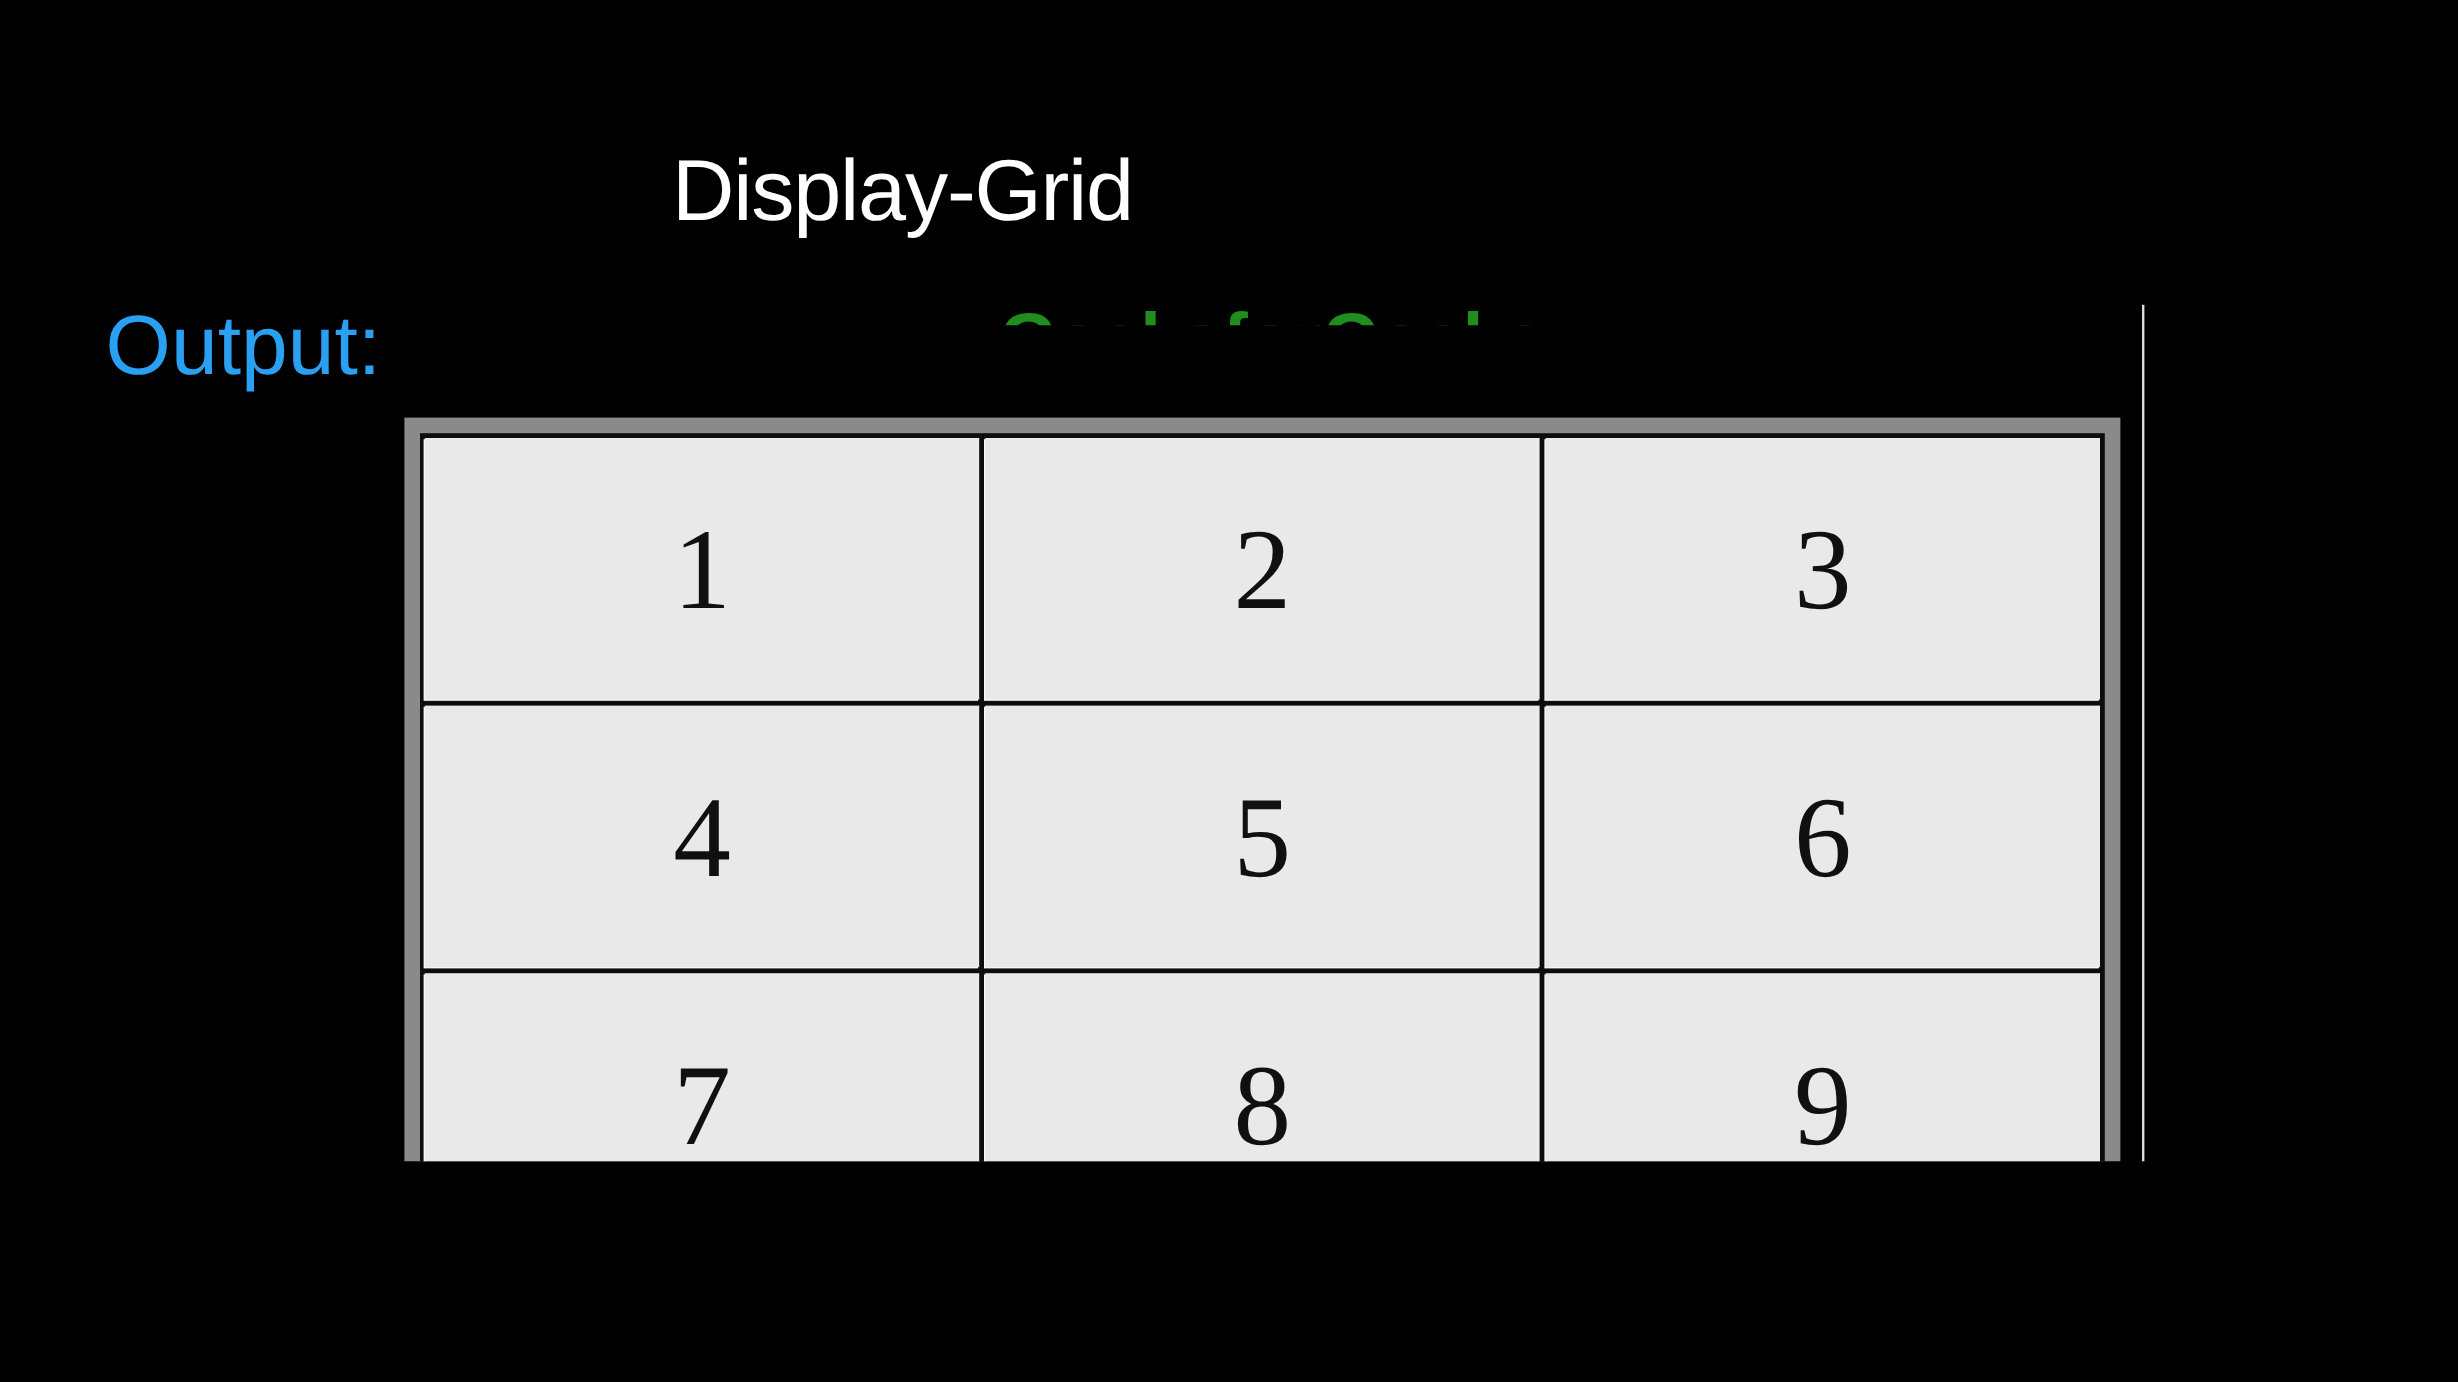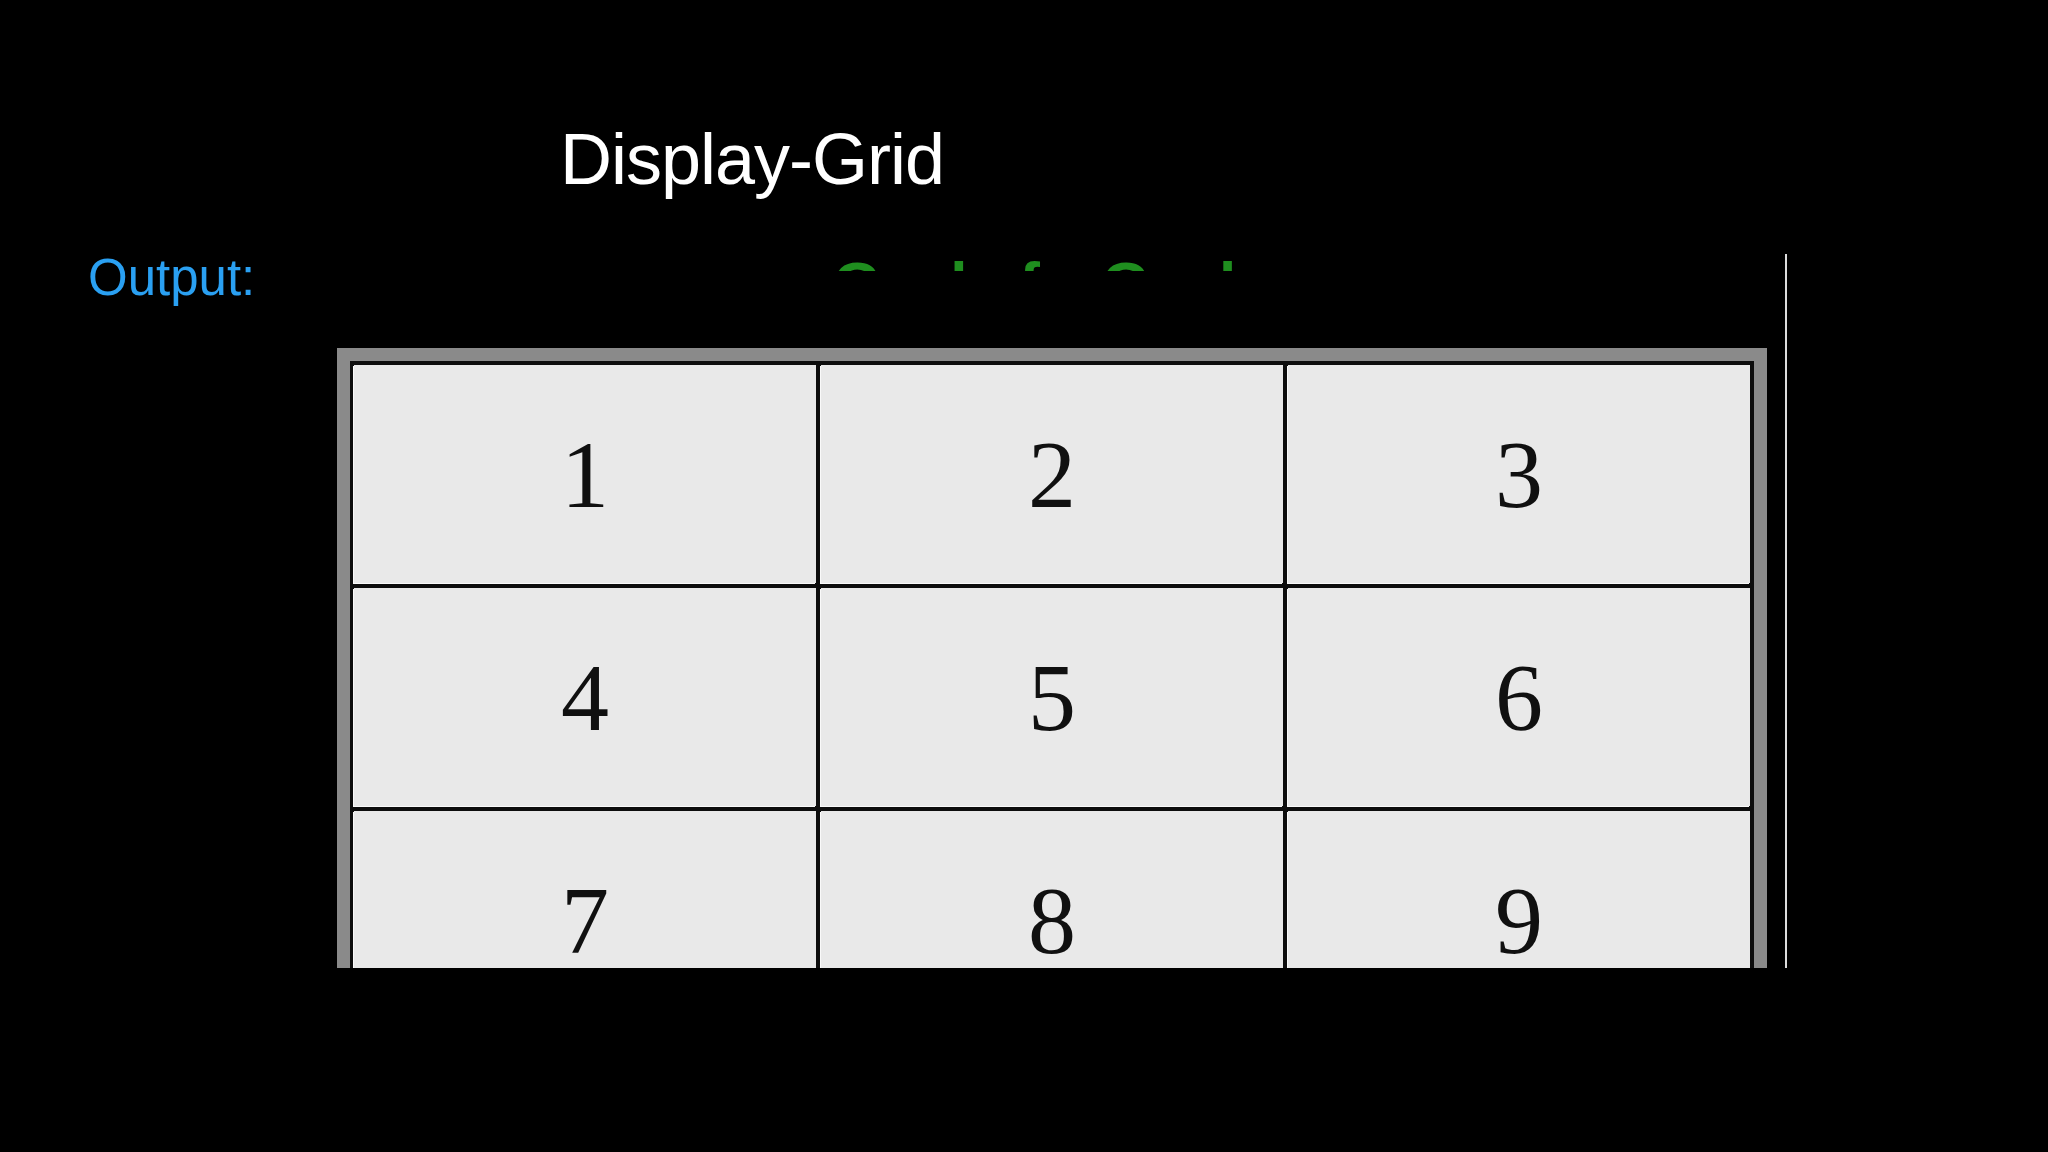--- a/index.html
+++ b/index.html
@@ -26,21 +26,21 @@
     letter-spacing: -1px;
     white-space: nowrap;
   }
 
   
   .output-label {
     position: absolute;
     left: 88px;
     top: 248px;
     color: #2aa0f2;
-    font-size: 51px;
+    font-size: 70px;
     white-space: nowrap;
   }
 
   
   .watermark-clip {
     position: absolute;
     left: 833px;
     top: 244px;
     width: 460px;
     height: 27px;

